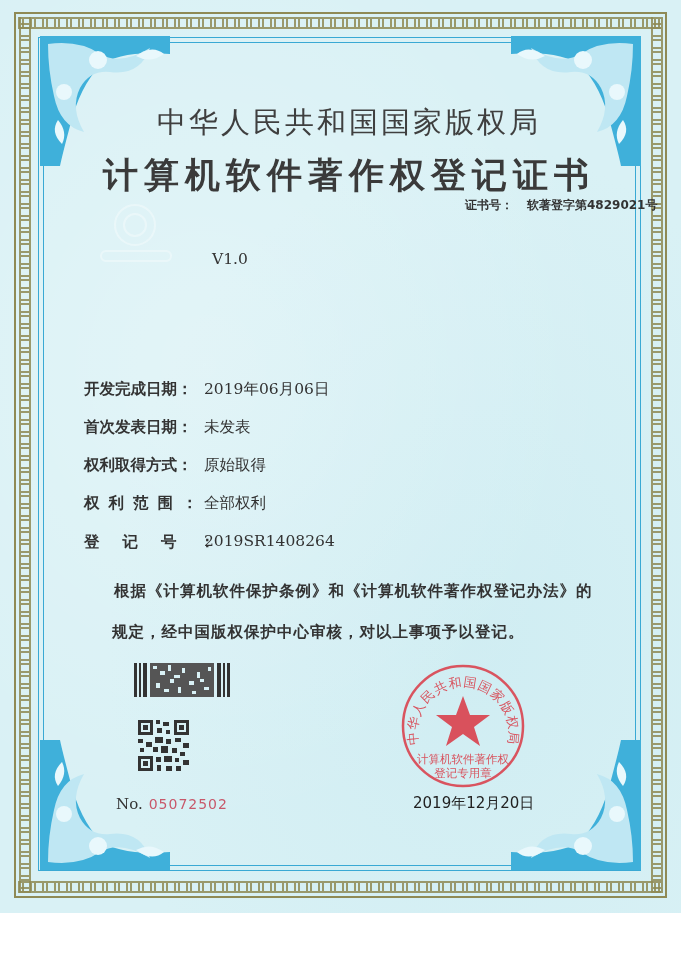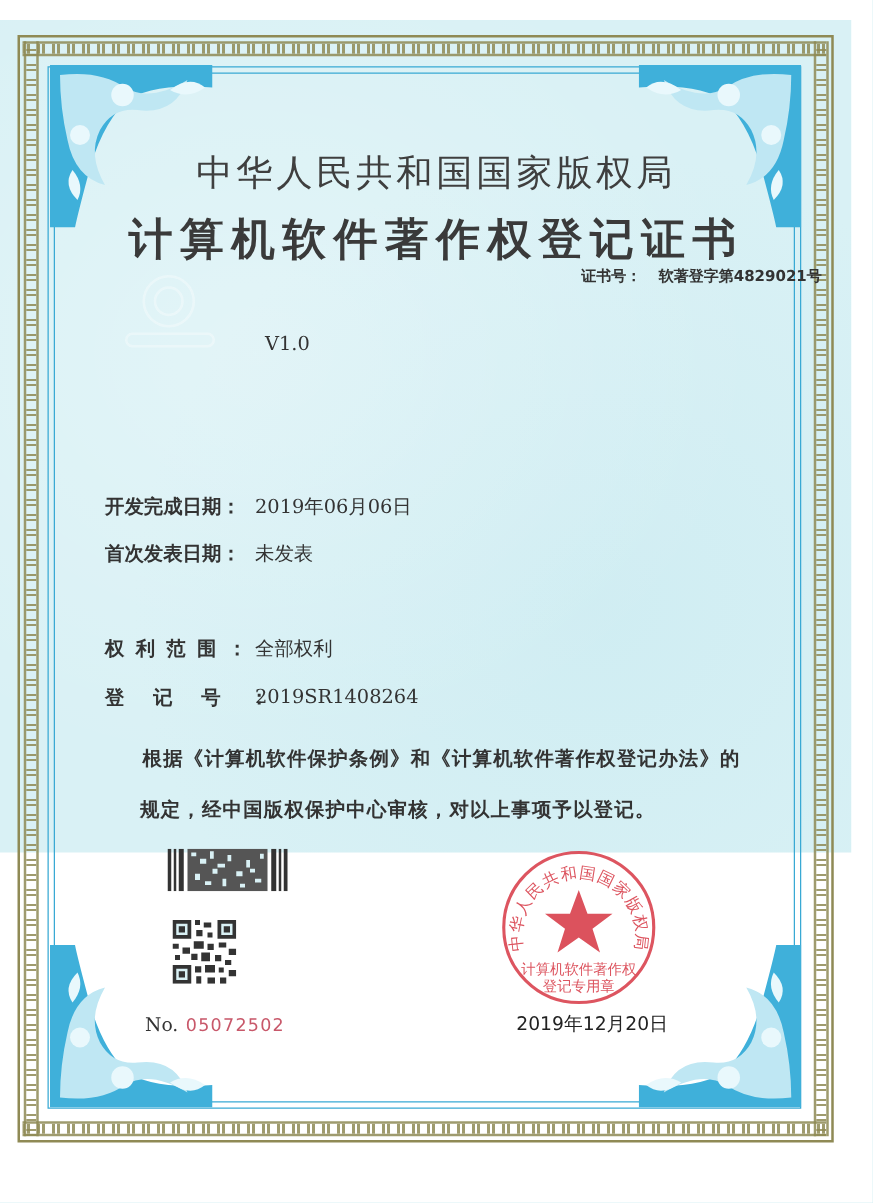--- a/index.html
+++ b/index.html
@@ -1,21 +1,21 @@
 <!DOCTYPE html>
 <html><head>
   <meta charset="utf-8">
   <style>
     html, body { margin: 0; padding: 0; }
     body {
       width: 698px; height: 962px; background: #ffffff; position: relative; overflow: hidden;
       font-family: "DejaVu Serif", "Liberation Serif", serif;
     }
     .paper {
-      position: absolute; left: 0; top: 16px; width: 681px; height: 666px;
+      position: absolute; left: 0; top: 0; width: 681px; height: 913px;
       background: #d9f1f5;
       background-image:
         radial-gradient(ellipse at 30% 40%, rgba(255,255,255,0.25), rgba(255,255,255,0) 60%),
         radial-gradient(ellipse at 70% 70%, rgba(190,230,238,0.35), rgba(255,255,255,0) 55%);
     }
     .line-olive { position: absolute; border: 2px solid #8f8a55; }
     .outer-line { left: 14px; top: 12px; width: 649px; height: 882px; }
     .key-band {
       position: absolute;
       background-color: transparent;
@@ -148,20 +148,23 @@
   </div>
 
   <div class="sub-value">V1.0</div>
 
 
   <div class="field" style="top:379px;">
     <span class="label">开发完成日期：</span><span class="value">2019年06月06日</span>
   </div>
   <div class="field" style="top:417px;">
     <span class="label">首次发表日期：</span><span class="value">未发表</span>
+  </div>
+  <div class="field" style="top:455px;">
+    <span class="label">权利取得方式：</span><span class="value">原始取得</span>
   </div>
   <div class="field" style="top:493px;">
     <span class="label spaced">权利范围：</span><span class="value">全部权利</span>
   </div>
   <div class="field" style="top:532px;">
     <span class="label spaced2">登记号：</span><span class="value">2019SR1408264</span>
   </div>
 
   <div class="para" style="top:581px; left:114px;">根据《计算机软件保护条例》和《计算机软件著作权登记办法》的</div>
   <div class="para" style="top:622px;margin-left:28px;">规定，经中国版权保护中心审核，对以上事项予以登记。</div>

